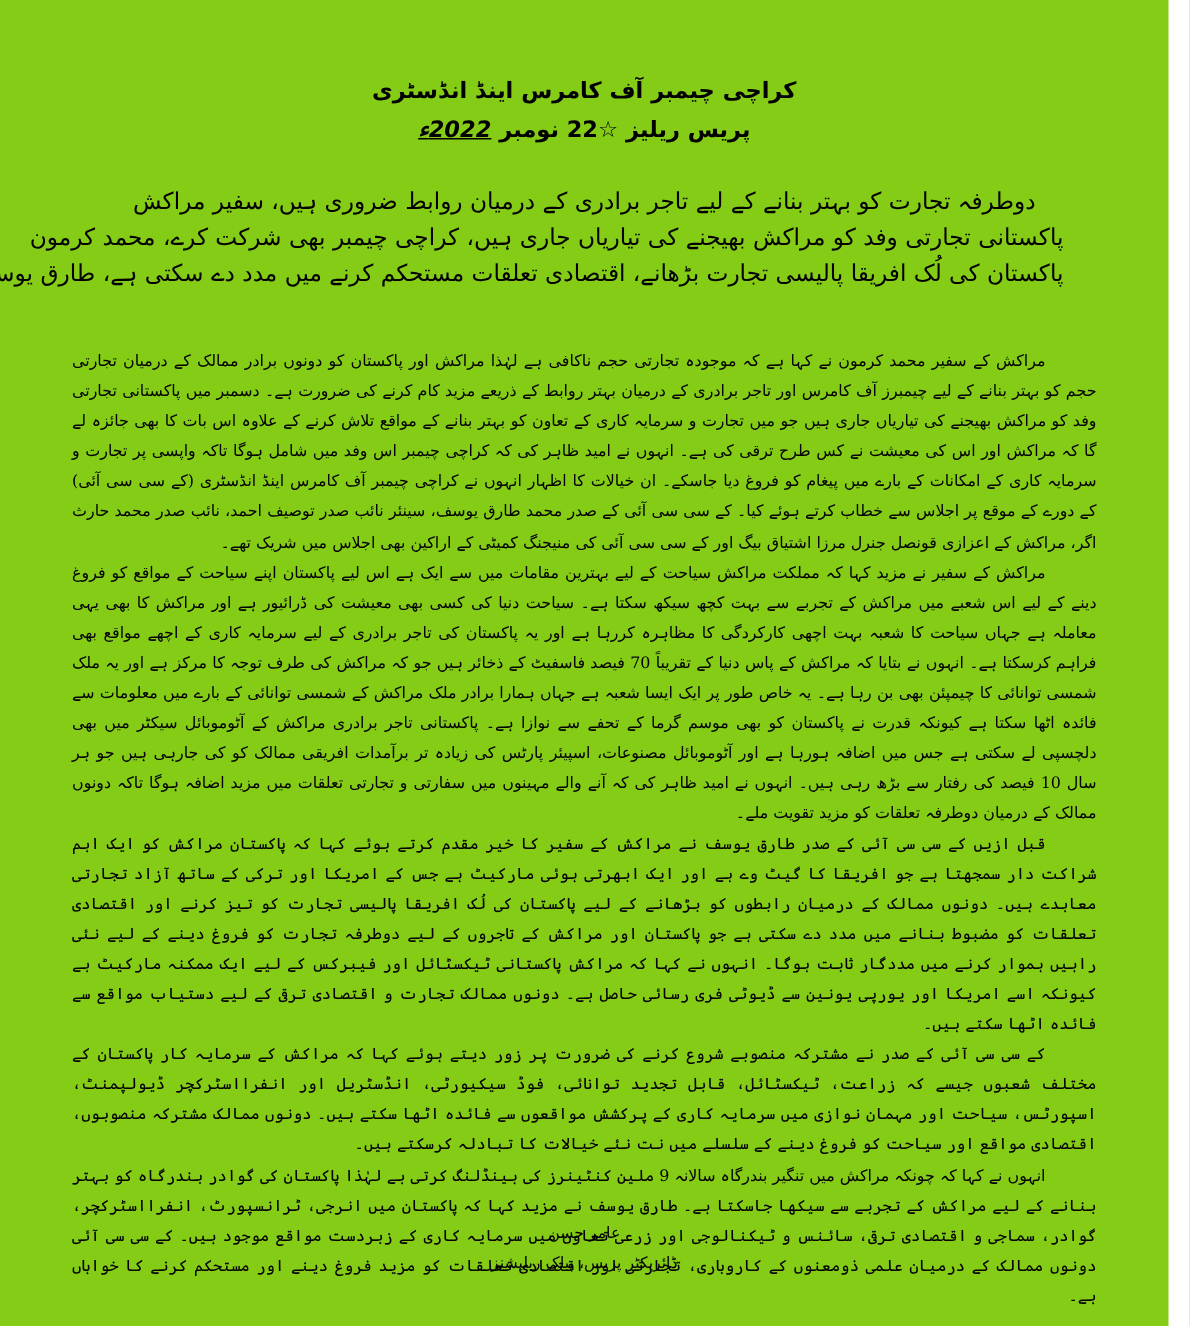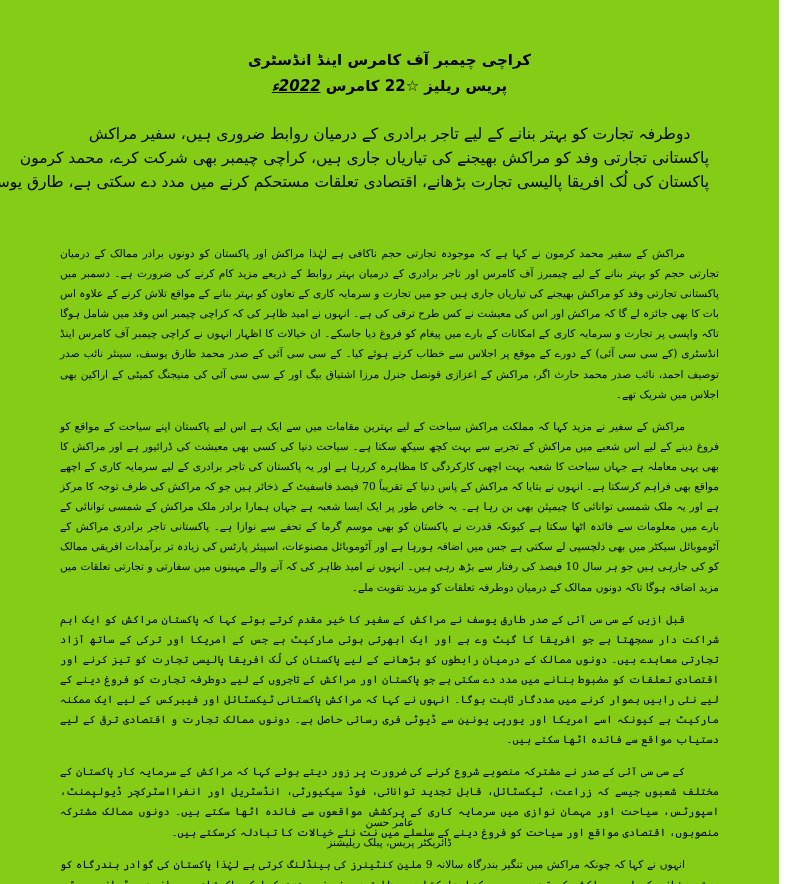--- a/index.html
+++ b/index.html
@@ -15,37 +15,37 @@
   .headline {
     position: absolute; left: 70px; right: 70px; top: 122px;
     text-align: center; direction: rtl; font-weight: normal; font-size: 15.5px; line-height: 24px;
   }
   .headline div { white-space: nowrap; }
   .body-text {
     position: absolute; left: 48px; right: 48px; top: 231px;
     direction: rtl; text-align: justify; font-family: "DejaVu Serif", serif;
     font-size: 10.6px; line-height: 20.1px;
   }
-  .body-text p { margin: 12px; text-indent: 34px; }
+  .body-text p { margin: 0; text-indent: 34px; }
   .signature {
     position: absolute; left: 0; right: 0; top: 812px; text-align: center; direction: rtl;
     font-family: "DejaVu Serif", serif; font-size: 10.5px; line-height: 20px;
   }
 </style>
 </head>
 <body>
 
 <div class="page">
 
   <div class="header org-title">کراچی چیمبر آف کامرس اینڈ انڈسٹری</div>
 
   <div class="header release-line">
     <span>پریس ریلیز</span>
     <span>☆</span><span>22</span>
-    <span>کامرس</span>
+    <span>نومبر</span>
     <span class="date-year">2022ء</span>
   </div>
 
   <div class="headline">
     <div>دوطرفہ تجارت کو بہتر بنانے کے لیے تاجر برادری کے درمیان روابط ضروری ہیں، سفیر مراکش</div>
     <div>پاکستانی تجارتی وفد کو مراکش بھیجنے کی تیاریاں جاری ہیں، کراچی چیمبر بھی شرکت کرے، محمد کرمون</div>
     <div>پاکستان کی لُک افریقا پالیسی تجارت بڑھانے، اقتصادی تعلقات مستحکم کرنے میں مدد دے سکتی ہے، طارق یوسف</div>
   </div>
 
   <div class="body-text">

